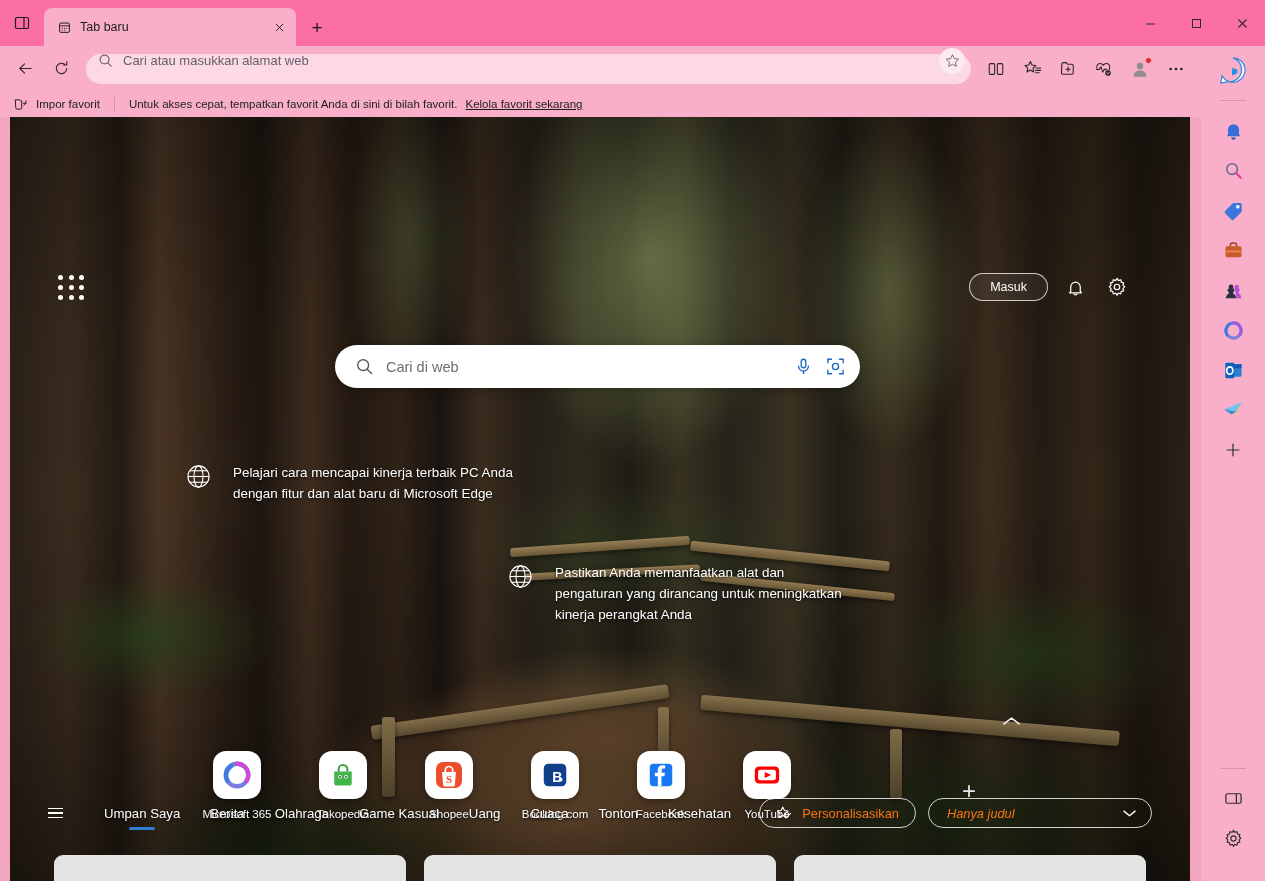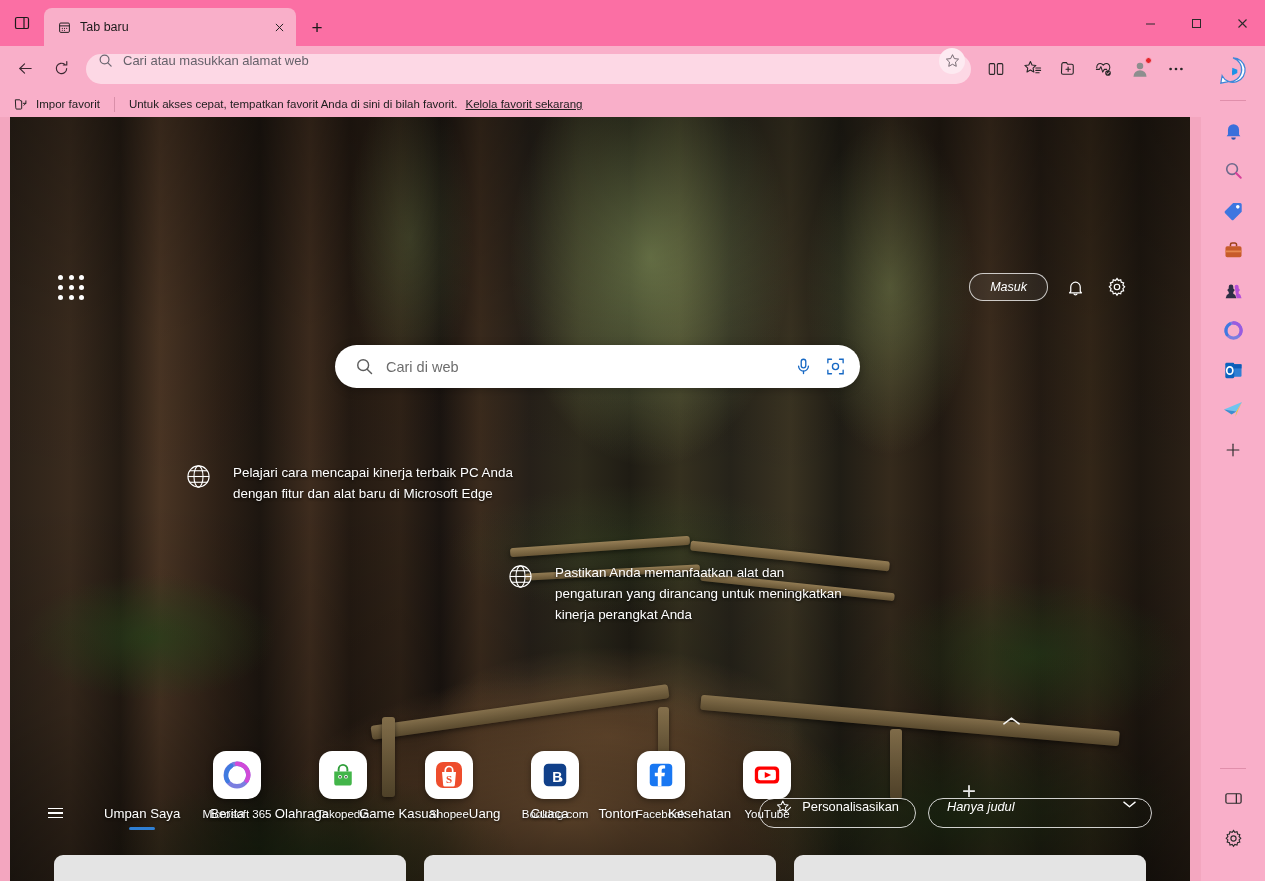--- a/index.html
+++ b/index.html
@@ -122,21 +122,20 @@
     display:grid; grid-template-columns:repeat(3,1fr); grid-template-rows:repeat(3,1fr);
     gap:4px;
   }
   .ntp-apps i { background:#fff; border-radius:50%; width:5px;height:5px; display:block; }
 
   .ntp-topright { position:absolute; right:58px; top:155px; display:flex; align-items:center; gap:12px; }
   .signin-btn {
     height:28px; padding:0 20px; border:1px solid rgba(255,255,255,.75); border-radius:14px;
     color:#fff; font-size:12.5px; display:flex;align-items:center;justify-content:center;
     background:rgba(255,255,255,.06);
-    font-style:italic;
   }
   .ic-btn { width:30px;height:30px;display:flex;align-items:center;justify-content:center;color:#fff; }
 
   
   .ntp-search {
     position:absolute; left:325px; top:228px; width:525px; height:43px;
     background:#fff; border-radius:22px;
     display:flex; align-items:center; padding:0 14px 0 20px; gap:12px;
     box-shadow:0 2px 10px rgba(0,0,0,.25);
   }
@@ -173,21 +172,21 @@
     position:relative; font-size:13.2px; padding:0 15px; color:#fff;
     text-shadow:0 1px 3px rgba(0,0,0,.8); white-space:nowrap;
   }
   .feednav .item.active:after {
     content:""; position:absolute; left:50%; transform:translateX(-50%);
     bottom:-9px; width:26px;height:2.5px;background:#2f7fd4; border-radius:2px;
   }
   .feednav-right { margin-left:auto; display:flex; align-items:center; gap:12px; }
   .pill {
     height:30px; border:1px solid rgba(255,255,255,.8); border-radius:16px;
-    display:flex; align-items:flex-start; gap:9px; padding:0 16px; color:#ffffff; font-size:12.8px;
+    display:flex; align-items:center; gap:9px; padding:0 16px; color:#f97316; font-size:12.8px;
   }
   .pill.wide { width:224px; justify-content:space-between; padding:0 14px 0 18px;font-style:italic; }
 
   
   .cards { position:absolute; left:0; bottom:0; width:1180px; height:26px; display:flex; gap:18px; padding:0 44px; }
   .card { flex:1; background:#e4e4e4; border-radius:9px 9px 0 0; height:26px; }
 
   
   .vscroll {
     position:absolute; right:0; top:117px; width:14px; height:764px; background:#f1f1f1;

